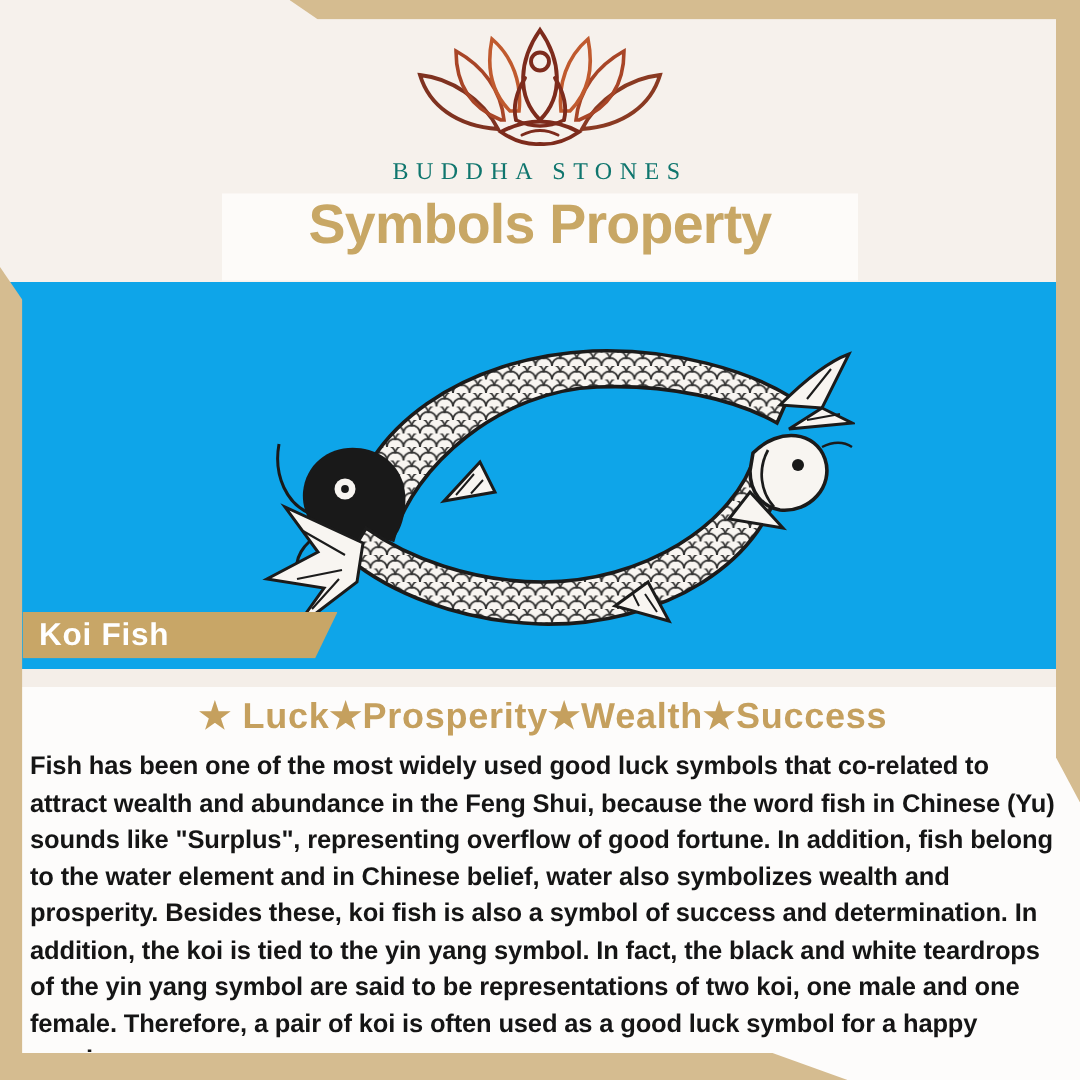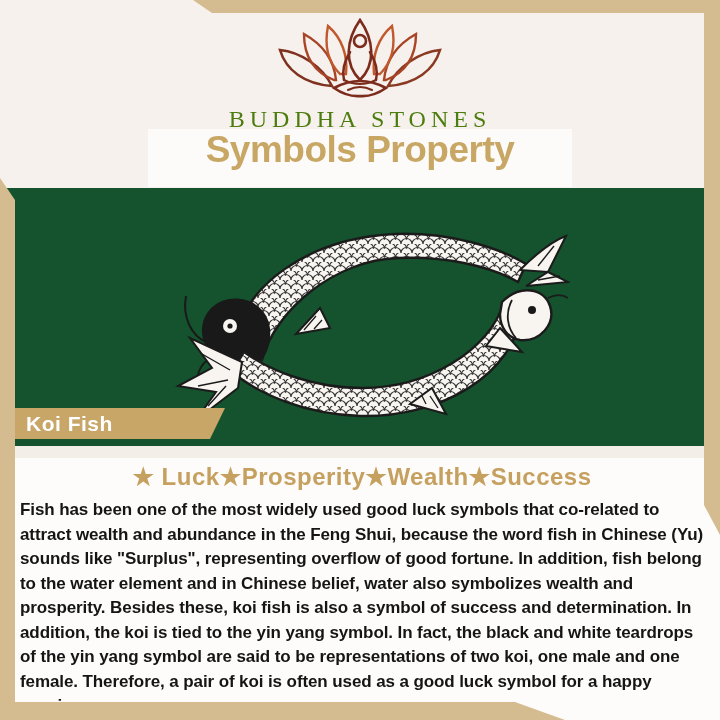--- a/index.html
+++ b/index.html
@@ -16,36 +16,36 @@
   .strip-right{top:0;right:0;width:16px;height:535px;
     clip-path:polygon(0 0,100% 0,100% 100%,0 calc(100% - 30px));}
   .strip-left{top:178px;left:0;width:15px;height:542px;
     clip-path:polygon(0 0,100% 22px,100% 100%,0 100%);}
   .strip-bottom{bottom:0;left:0;width:565px;height:18px;
     clip-path:polygon(0 0,calc(100% - 50px) 0,100% 100%,0 100%);}
   
   .logo-wrap{position:absolute;top:14px;left:0;width:720px;text-align:center;}
   .brand-name{
     position:absolute;top:106px;left:0;width:720px;text-align:center;
-    font-family:"Liberation Serif",serif;font-size:24px;letter-spacing:5px;
-    color:#4d7c0f;
+    font-family:"Liberation Serif",serif;font-size:16px;letter-spacing:5px;
+    color:#0f766e;
   }
   
   .banner{
     position:absolute;top:129px;left:148px;width:424px;height:58px;
     background:#fdfbf9;display:flex;justify-content:center;
     z-index:5;
   }
   .banner-title{
     font-size:37px;font-weight:bold;color:#c8a765;letter-spacing:-0.5px;
   }
   
   .fish-section{
     position:absolute;top:188px;left:0;width:720px;height:258px;
-    background:#14532d;z-index:1;
+    background:#0ea5e9;z-index:1;
   }
   .fish-art{position:absolute;top:2px;left:170px;}
   .ribbon{
     position:absolute;top:220px;left:15px;width:210px;height:31px;
     background:#c8a667;z-index:10;
     clip-path:polygon(0 0,100% 0,calc(100% - 15px) 100%,0 100%);
     display:flex;align-items:center;
   }
   .ribbon-label{
     color:#ffffff;font-weight:bold;font-size:21px;padding-left:11px;

